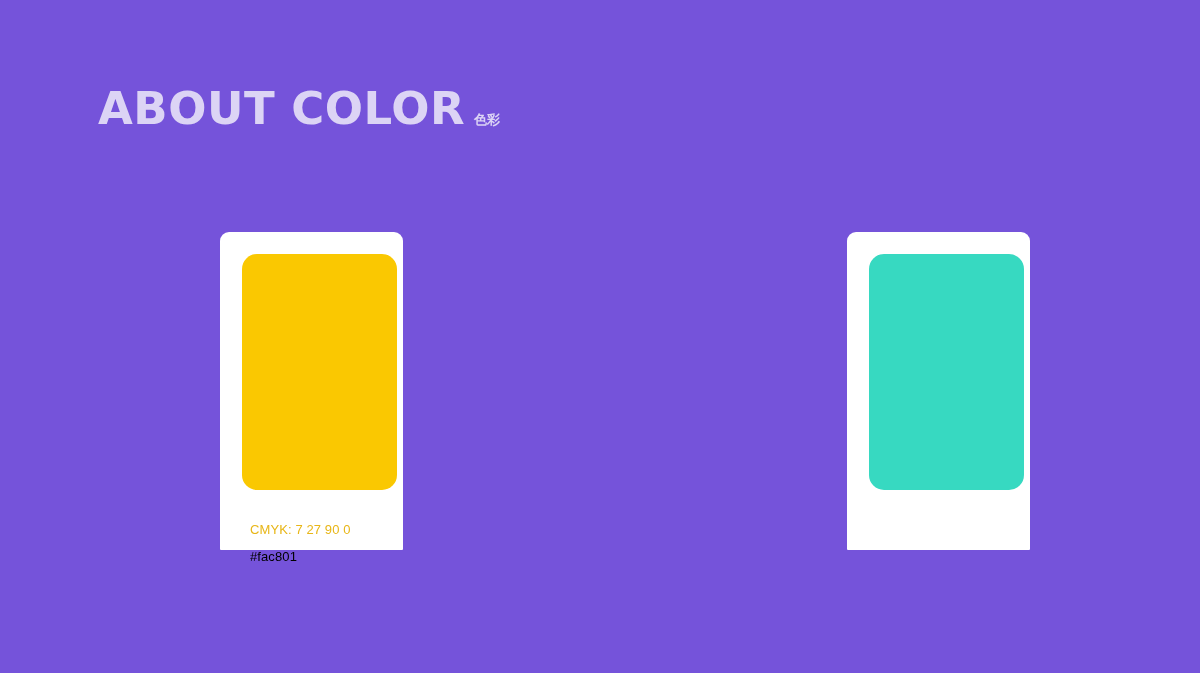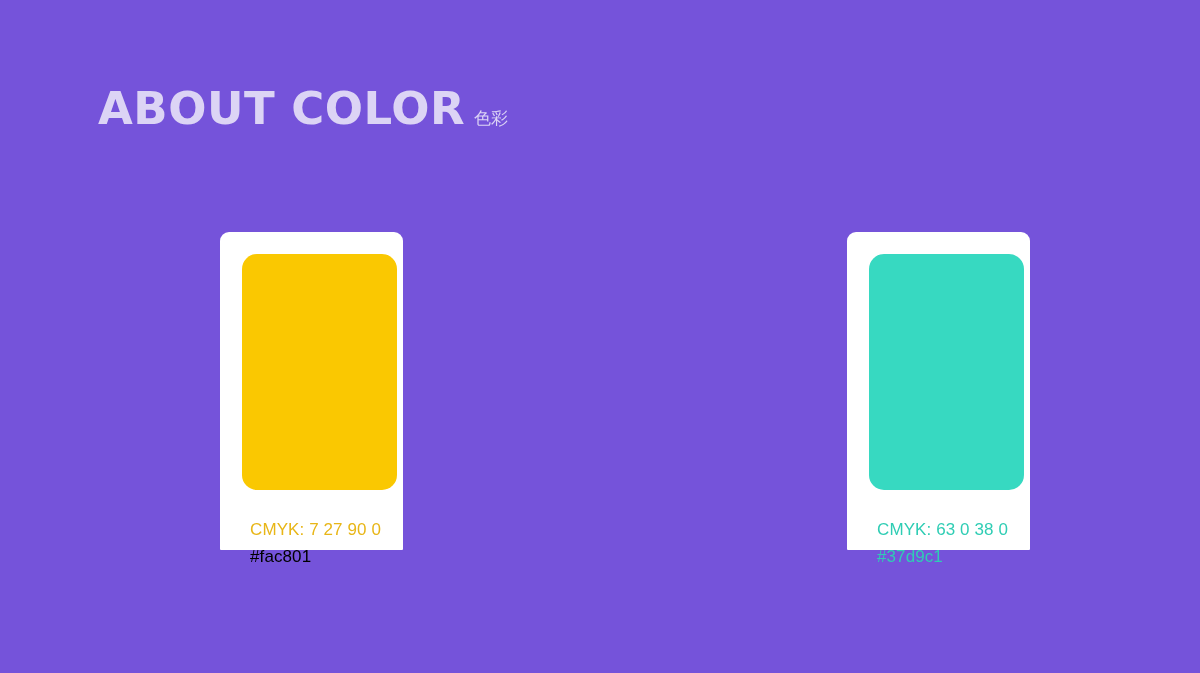--- a/index.html
+++ b/index.html
@@ -31,22 +31,22 @@
     font-family: "DejaVu Sans", sans-serif;
     font-size: 45px;
     font-weight: bold;
     letter-spacing: 0.5px;
     color: #dcd4f5;
     line-height: 1;
   }
 
   #slide-title .title-sub {
     font-family: "DejaVu Sans", sans-serif;
-    font-size: 17px;
-    font-weight: normal;
+    font-size: 13px;
+    font-weight: bold;
     color: #dcd4f5;
     line-height: 1;
     margin-left: 1px;
   }
 
   
   #card-row {
     position: absolute;
     left: 188px;
     top: 200px;
@@ -68,21 +68,21 @@
 
   .color-swatch {
     width: 155px;
     height: 236px;
     border-radius: 15px;
     flex: none;
   }
 
   .card-labels {
     margin-top: 14px;
-    font-size: 17px;
+    font-size: 13px;
     line-height: 19px;
     letter-spacing: 0.1px;
   }
 
   .card-labels .label-line {
     white-space: nowrap;
     display: block;
   }
 </style>
 </head>
@@ -99,19 +99,15 @@
     <div class="color-swatch" style="background-color: rgb(250, 200, 1);"></div>
     <div class="card-labels">
       <span class="label-line" style="color: rgb(232, 182, 23);">CMYK: 7 27 90 0</span>
       <span class="label-line" style="color: #000000;">#fac801</span>
     </div>
   </div>
 
 
   <div class="color-card">
     <div class="color-swatch" style="background-color: rgb(55, 217, 193);"></div>
-    <div class="card-labels">
-      <span class="label-line" style="color: rgb(47, 205, 180);">CMYK: 63 0 38 0</span>
-      <span class="label-line" style="color: rgb(47, 205, 180);">#37d9c1</span>
-    </div>
   </div>
 
 </div>
 
 </body></html>

